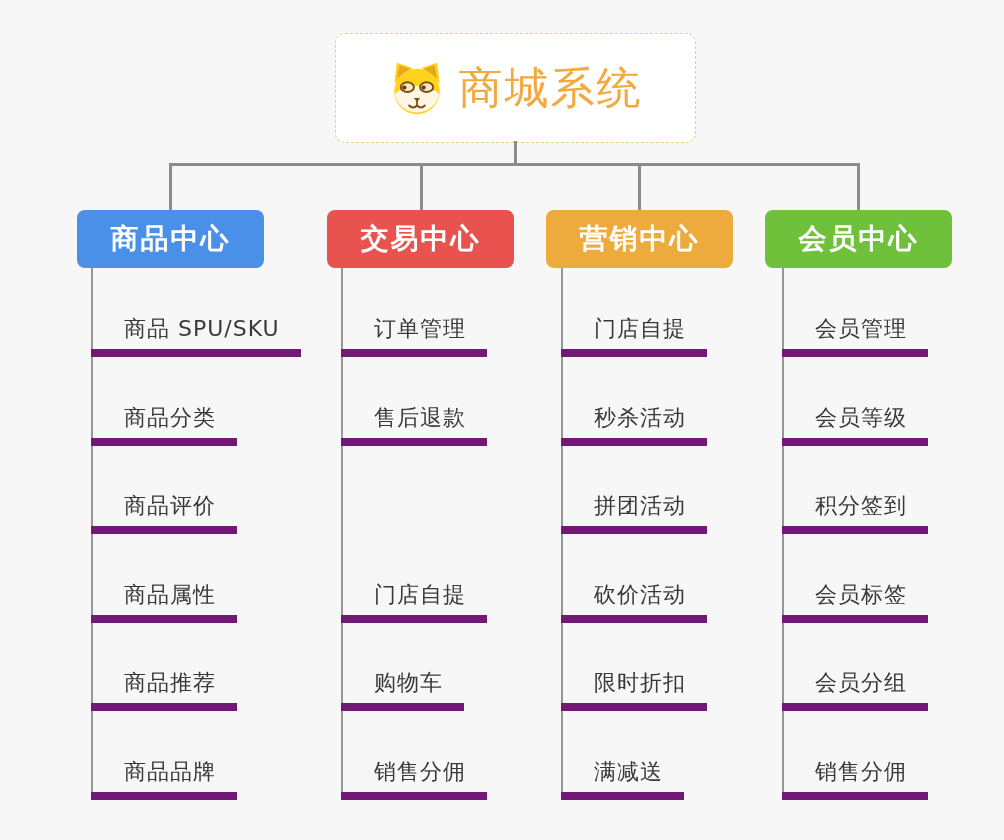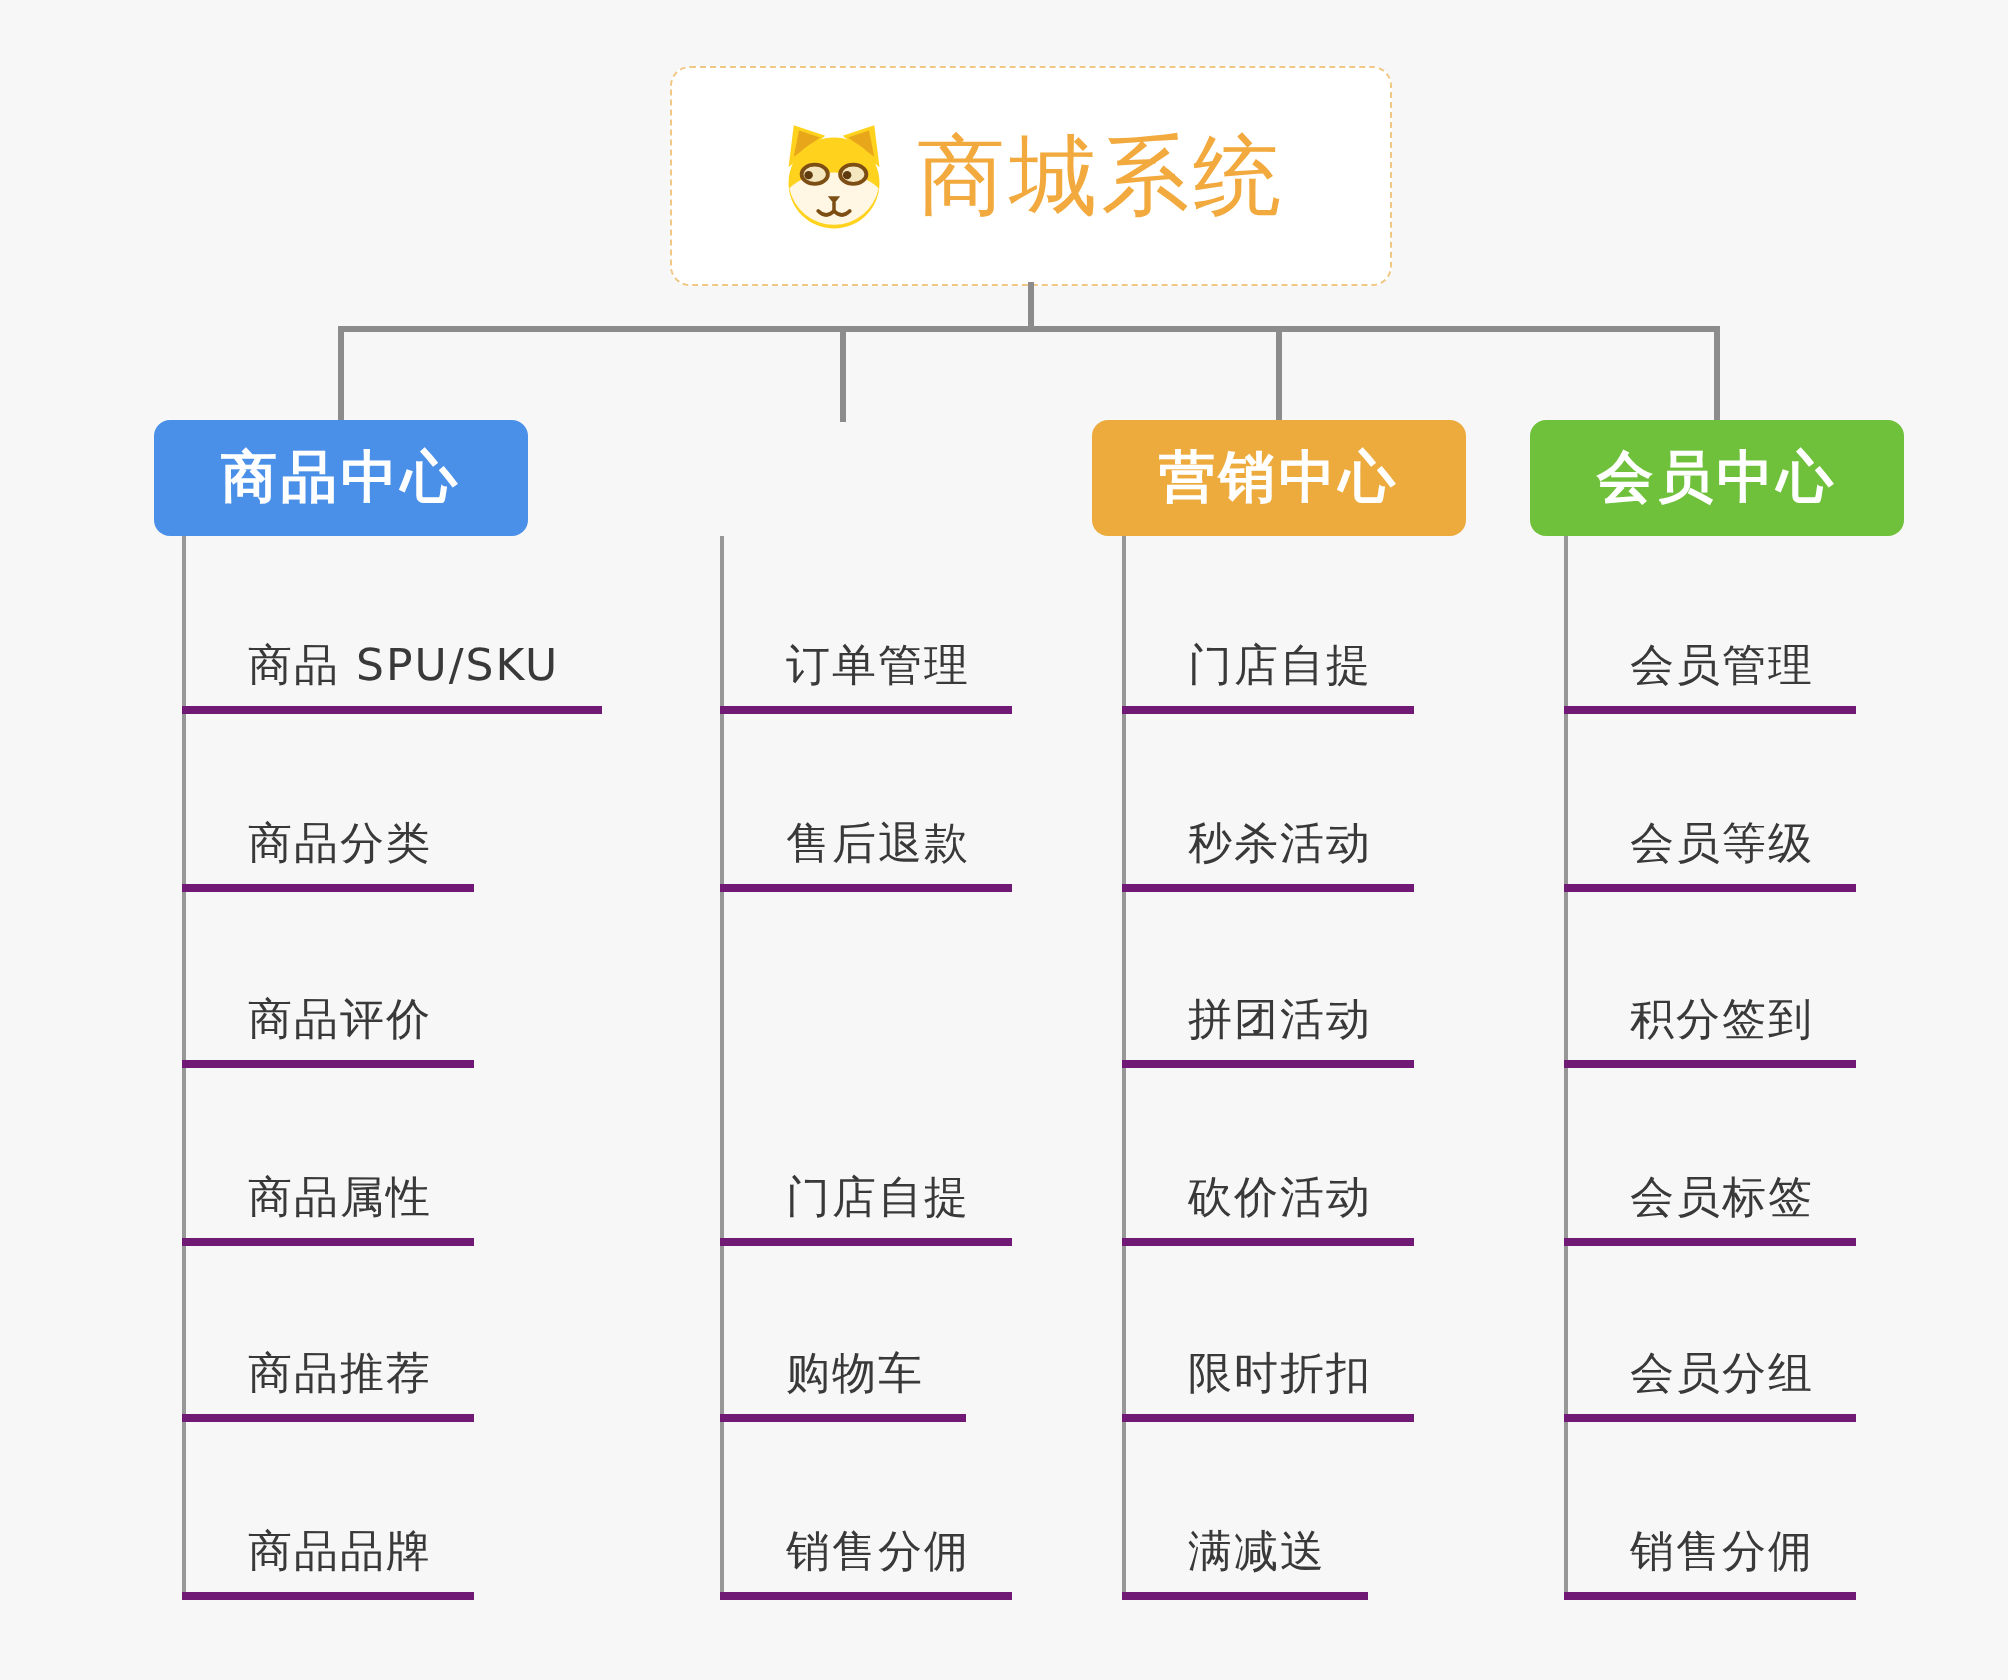--- a/index.html
+++ b/index.html
@@ -53,32 +53,32 @@
     font-weight:bold;
   }
   .branch-1{left:57px;}
   .branch-2{left:307px;}
   .branch-3{left:526px;}
   .branch-4{left:745px;}
 
   
   .column{position:absolute;top:268px;width:280px;height:540px;}
   .col-1{left:71px;}
-  .col-2{left:340px;}
+  .col-2{left:321px;}
   .col-3{left:541px;}
   .col-4{left:762px;}
   .trunk{
     position:absolute;left:0;top:0;
     width:2px;height:532px;
     background:#979797;
   }
   .tree-item{
     position:absolute;left:0;
     height:46px;box-sizing:border-box;
-    border-bottom:4px solid #701a75;
+    border-bottom:8px solid #701a75;
     padding:0 21px 5px 33px;
     width:fit-content;max-width:260px;
     display:flex;align-items:flex-end;
     font-size:22px;letter-spacing:1px;color:#393939;
     white-space:nowrap;
     text-align:right;
   }
   .r1{top:43px;}
   .r2{top:132px;}
   .r3{top:220px;}
@@ -113,20 +113,23 @@
   <div class="line root-drop"></div>
   <div class="line h-bar"></div>
   <div class="line drop drop-1"></div>
   <div class="line drop drop-2"></div>
   <div class="line drop drop-3"></div>
   <div class="line drop drop-4"></div>
 
   <div class="branch-node branch-1" style="background: rgb(74, 144, 232);">
     <span>商品中心</span>
   </div>
+  <div class="branch-node branch-2" style="background: rgb(233, 83, 79);">
+    <span>交易中心</span>
+  </div>
   <div class="branch-node branch-3" style="background: rgb(237, 171, 62); align-items: center;">
     <span>营销中心</span>
   </div>
   <div class="branch-node branch-4" style="background: rgb(111, 193, 60);">
     <span>会员中心</span>
   </div>
 
   <div class="column col-1">
     <div class="trunk"></div>
     <div class="tree-item r1">

